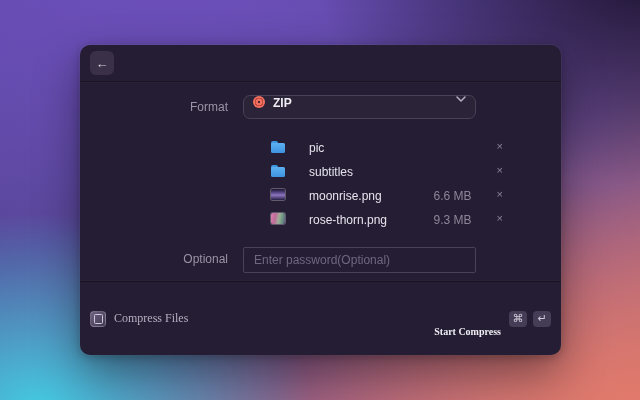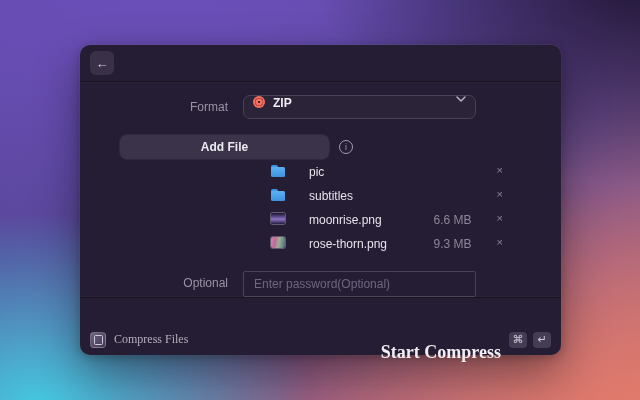--- a/index.html
+++ b/index.html
@@ -98,21 +98,21 @@
     background:linear-gradient(135deg,#6e6382,#3f3750);
     border:1px solid rgba(255,255,255,.20);
     display:flex; align-items:center; justify-content:center;
   }
   .app-icon::after { content:""; width:7px; height:8px; border:1px solid #cfc8da; border-radius:1.5px; }
   .app-name { font-size:12px; color:#b5afc0; flex:1; }
   .primary-action {
     display:flex; align-items:center; gap:6px; cursor:pointer; background:transparent;
     border:none; padding:2px 0; font-family:inherit;
   }
-  .action-label { font-size:18px; font-weight:bold; color:#f0eef4; margin-right:2px;margin-top:26px; }
+  .action-label { font-size:10px; font-weight:bold; color:#f0eef4; margin-right:2px;margin-top:26px; }
   .keycap {
     min-width:18px; height:16px; padding:0 3px; border-radius:4px; background:#453c55;
     color:#cfcad9; font-size:11px; line-height:1; display:flex; align-items:center; justify-content:center;
   }
 </style>
 </head>
 <body>
 
 <div class="window">
 
@@ -131,24 +131,20 @@
           <span class="chevron">
             <svg width="10" height="6" viewBox="0 0 10 6">
                 <polyline points="1,1 5,5 9,1" fill="none" stroke="#b7b1c2" stroke-width="1.5" stroke-linecap="round" stroke-linejoin="round"></polyline>
               </svg>
           </span>
         </div>
       </div>
     </div>
 
     <div class="row">
-      <div class="control files-control">
-        <button class="add-file-btn">Add File</button>
-        <span class="info-icon">i</span>
-      </div>
     </div>
 
     <div class="row">
       <div class="form-label"></div>
       <div class="control file-list">
 
         <div class="file-row">
           <span class="icon-folder"></span>
           <span class="file-name">pic</span>
           <span class="file-size"></span>

